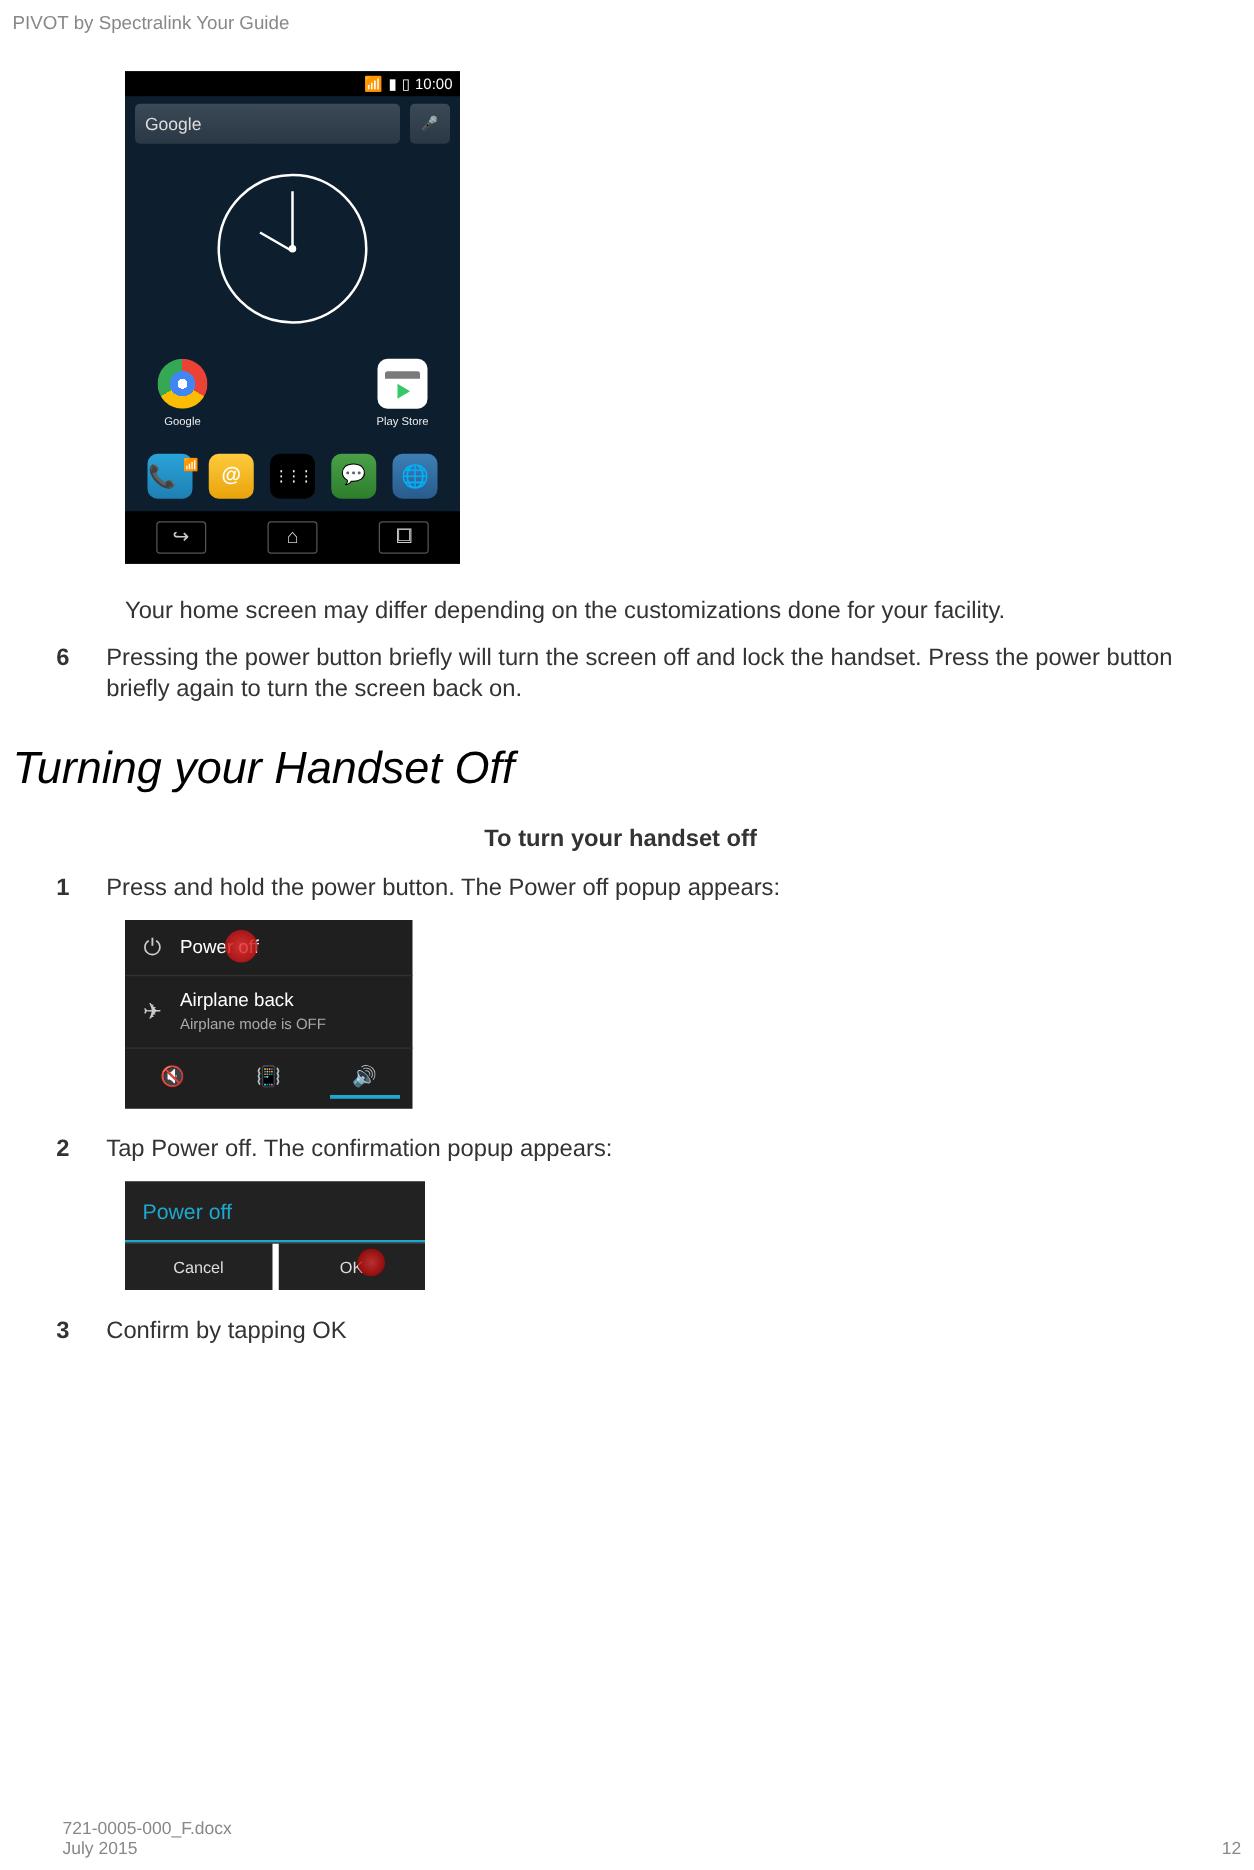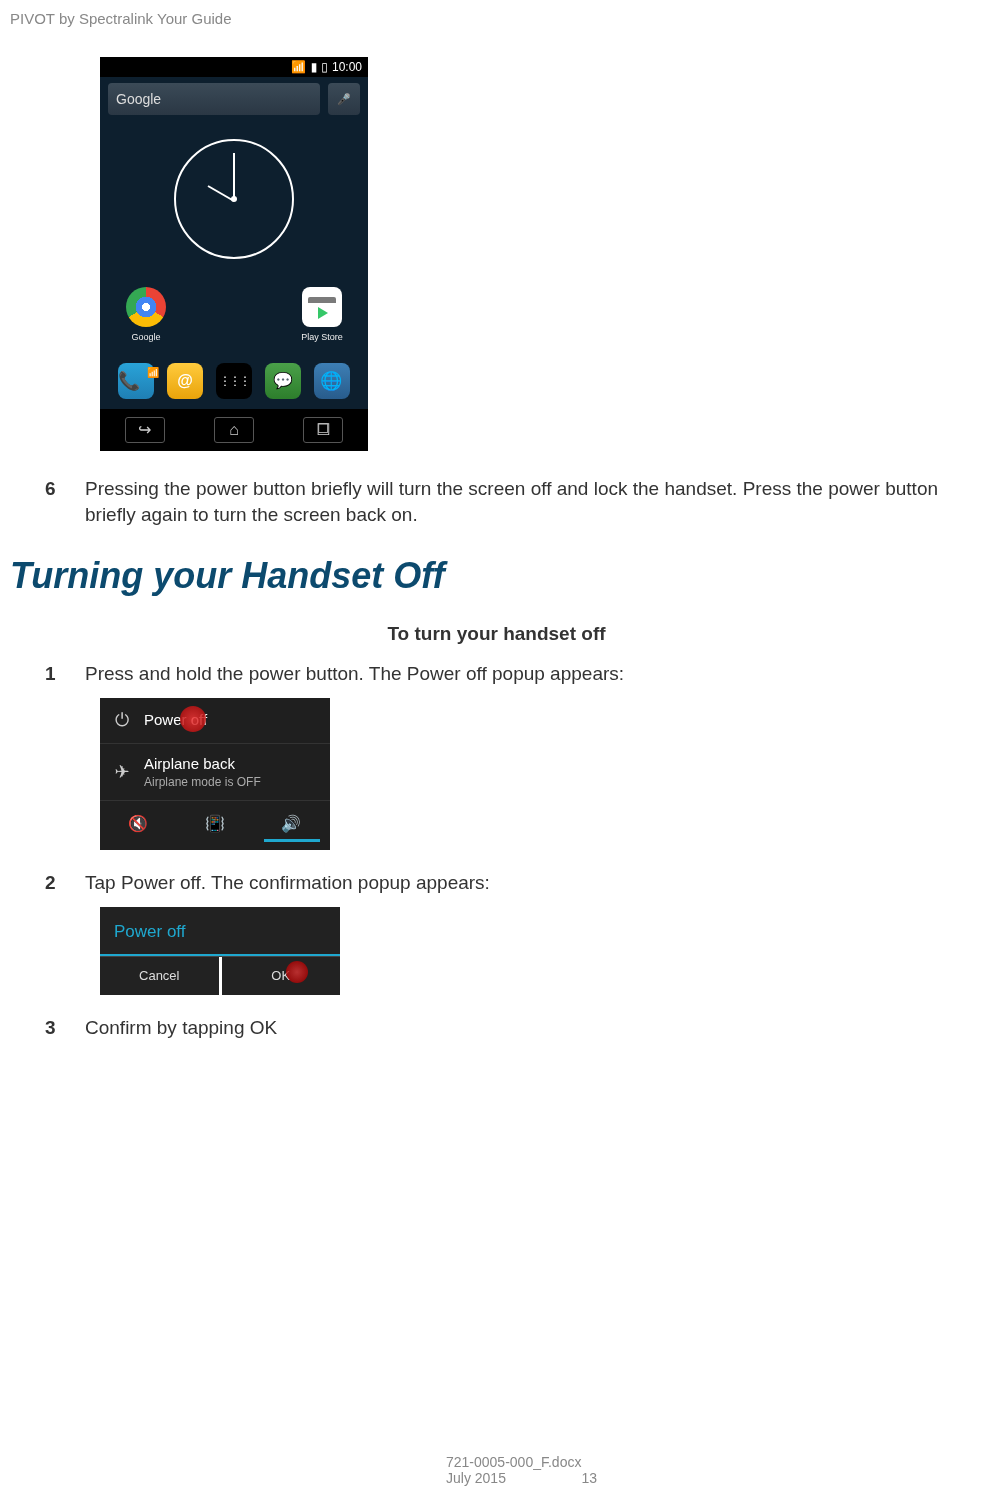--- a/index.html
+++ b/index.html
@@ -157,22 +157,22 @@
   .numbered {
     display:flex; gap: 20px; margin-bottom: 12px;
     margin-left: -55px;
   }
   .numbered .num { font-weight: bold; width: 20px; flex-shrink:0; text-align:left; }
   .numbered .txt { flex:1; }
 
   .section-title {
     font-family: "Trebuchet MS", "Segoe UI", Arial, sans-serif;
     font-style: italic;
-    font-weight: bold;
-    color: #0c4a6e;
+    font-weight: normal;
+    color: #000000;
     font-size: 36px;
     margin: 25px 0 20px -90px;
     padding-left: 0;
   }
   .subheading {
     font-weight: bold;
     font-size: 19px;
     margin-left: -90px;
     margin-bottom: 14px;
     text-align: center;
@@ -217,36 +217,36 @@
     margin: 8px 0 20px 0;
     padding-top: 6px;
   }
   .popup2 .t-title {
     color:#1fa8cf; font-size:17px; padding: 8px 14px 10px 14px;
     border-bottom: 2px solid #1fa8cf;
   }
   .popup2 .t-msg { font-size:13px; padding: 14px 14px 16px 14px; color:#ddd;}
   .popup2 .t-btns { display:flex; border-top:1px solid #444; }
   .popup2 .t-btn { flex:1; text-align:center; padding:10px 0; font-size:13px; color:#ddd; position:relative;}
-  .popup2 .t-btn:first-child { border-right:3px solid #ffffff; }
+  .popup2 .t-btn:first-child { border-right:5px solid #ffffff; }
   .popup2 .red-dot2 {
     position:absolute; width:22px;height:22px;
     background: radial-gradient(circle,#d33 0%,#a00 80%);
     border-radius:50%; opacity:0.8;
     right:32px; top:4px;
   }
 
   
   .footer {
     position:absolute;
     bottom: 10px;
     left: 10px;
     right: 10px;
     display:flex;
-    justify-content:center;
+    justify-content:space-between;
     font-size: 14px;
     color:#888;
     margin-left:40px;
   }
 </style>
 </head>
 <body>
 
 <div class="header-title">PIVOT by Spectralink Your Guide</div>
 
@@ -301,20 +301,21 @@
           <div class="app-icon ic-browser"></div>
         </div>
     </div>
     <div class="nav-bar">
       <div class="nav-btn back"></div>
       <div class="nav-btn home"></div>
       <div class="nav-btn recent"></div>
     </div>
   </div>
 
+  <div class="para">Your home screen may differ depending on the customizations done for your facility.</div>
 
   <div class="numbered">
     <div class="num">6</div>
     <div class="txt">Pressing the power button briefly will turn the screen off and lock the handset. Press the power button briefly again to turn the screen back on.</div>
   </div>
 
   <div class="section-title">Turning your Handset Off</div>
 
   <div class="subheading">To turn your handset off</div>
 
@@ -366,14 +367,14 @@
     <div class="txt">Confirm by tapping OK</div>
   </div>
 
 </div>
 
 <div class="footer">
   <div>
     <div>721-0005-000_F.docx</div>
     <div>July 2015</div>
   </div>
-  <div style="align-self:flex-end;">13</div>
+  <div style="align-self:flex-end;">12</div>
 </div>
 
 </body></html>

